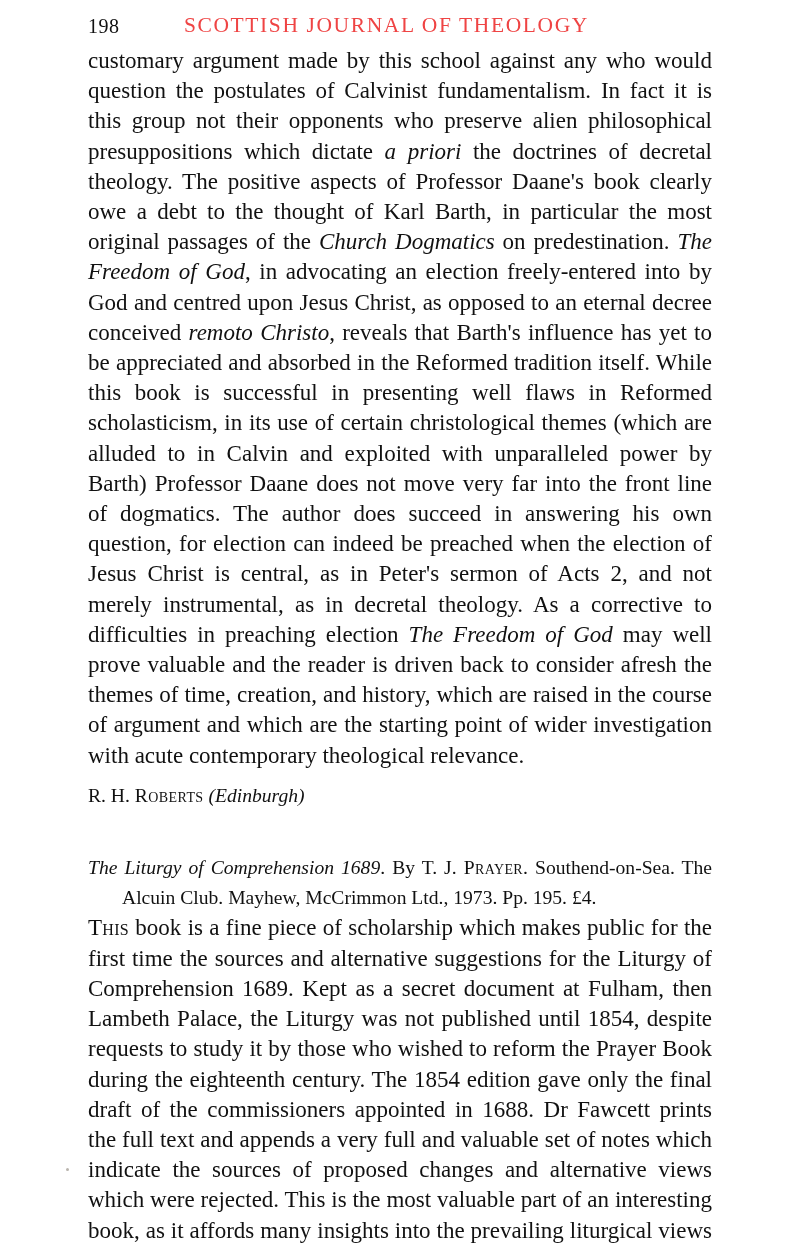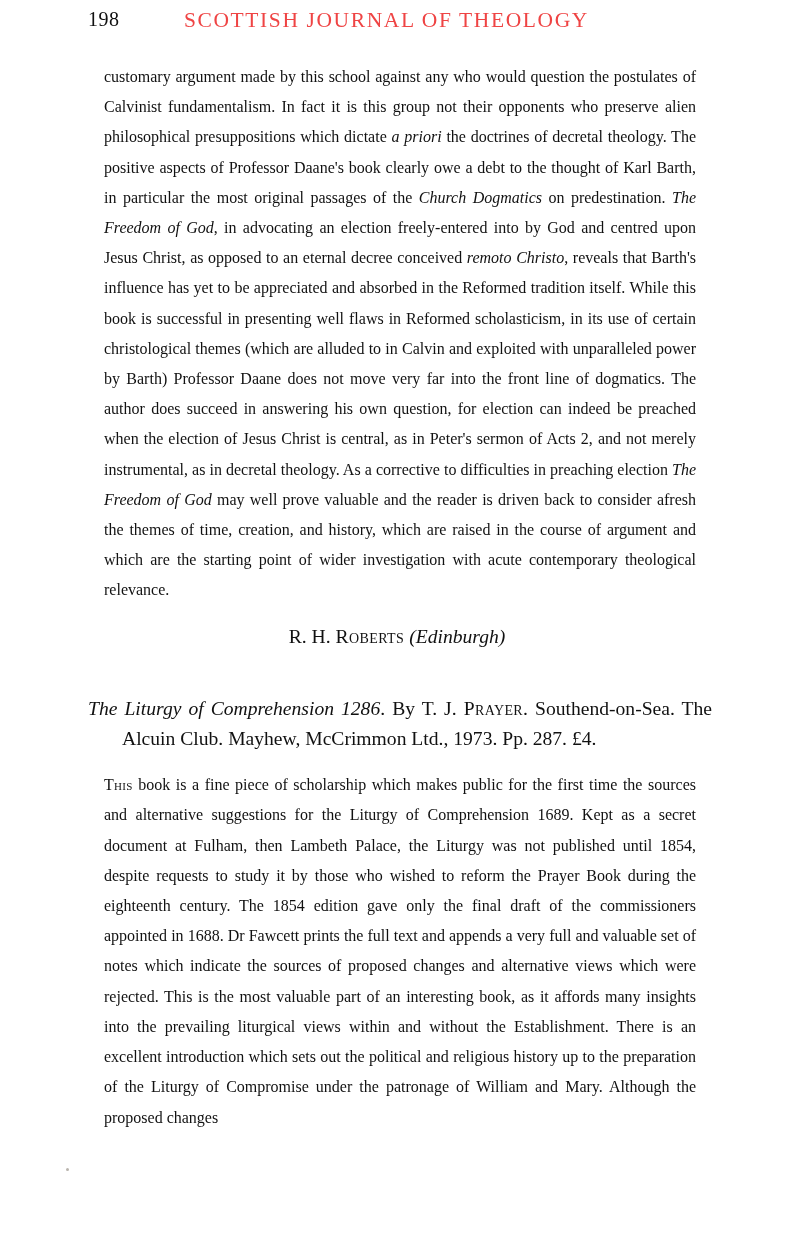--- a/index.html
+++ b/index.html
@@ -21,21 +21,21 @@
     position: relative;
     box-sizing: border-box;
     padding: 0;
   }
   .running-head {
     position: absolute;
     top: 8px;
     left: 88px;
     right: 70px;
     display: flex;
-    align-items: flex-start;
+    align-items: flex-end;
     height: 30px;
   }
   .folio {
     font-size: 20px;
     letter-spacing: 0.5px;
     font-family: "Liberation Serif", serif;
     color: #111;
     width: 96px;
   }
   .head-title {
@@ -46,33 +46,33 @@
     color: #ef4444;
     white-space: nowrap;
   }
   .body-col {
     position: absolute;
     top: 46px;
     left: 88px;
     width: 624px;
   }
   p.para {
-    margin: 16px;
-    font-size: 16px;
+    margin: 0;
+    font-size: 23px;
     line-height: 30.2px;
     text-align: justify;
     text-justify: inter-word;
     hyphens: none;
     color: #111;
   }
   .signature {
-    margin-top: 3px;
+    margin-top: 10px;
     font-size: 19.6px;
     line-height: 30.2px;
-    text-align: center;
+    text-align: left;
     padding-right: 6px;
   }
   .sc {
     font-variant: small-caps;
     letter-spacing: 0.4px;
   }
   i, .it { font-style: italic; }
   .review-head {
     margin-top: 42px;
     font-size: 19.6px;
@@ -105,20 +105,20 @@
     <span class="folio">198</span>
     <span class="head-title">SCOTTISH JOURNAL OF THEOLOGY</span>
   </div>
 
   <div class="body-col">
 
     <p class="para"><span>customary argument made by this school against any who would question the postulates of Calvinist fundamentalism. In fact it is this group not their opponents who preserve alien philosophical presuppositions which dictate </span><i>a priori</i><span> the doctrines of decretal theology. The positive aspects of Professor Daane's book clearly owe a debt to the thought of Karl Barth, in particular the most original passages of the </span><i>Church Dogmatics</i><span> on predestination. </span><i>The Freedom of God</i><span>, in advocating an election freely-entered into by God and centred upon Jesus Christ, as opposed to an eternal decree conceived </span><i>remoto Christo</i><span>, reveals that Barth's influence has yet to be appreciated and absorbed in the Reformed tradition itself. While this book is successful in presenting well flaws in Reformed scholasticism, in its use of certain christological themes (which are alluded to in Calvin and exploited with unparalleled power by Barth) Professor Daane does not move very far into the front line of dogmatics. The author does succeed in answering his own question, for election can indeed be preached when the election of Jesus Christ is central, as in Peter's sermon of Acts 2, and not merely instrumental, as in decretal theology. As a corrective to difficulties in preaching election </span><i>The Freedom of God</i><span> may well prove valuable and the reader is driven back to consider afresh the themes of time, creation, and history, which are raised in the course of argument and which are the starting point of wider investigation with acute contemporary theological relevance.</span></p>
 
     <div class="signature"><span>R. H. </span><span class="sc">Roberts</span><i> (Edinburgh)</i></div>
 
-    <div class="review-head"><i>The Liturgy of Comprehension 1286</i><span>. By T. J. </span><span class="sc">Prayer</span><span>. Southend-on-Sea. The Alcuin Club. Mayhew, McCrimmon Ltd., 1973. Pp. 287. £4.</span></div>
+    <div class="review-head"><i>The Liturgy of Comprehension 1689</i><span>. By T. J. </span><span class="sc">Prayer</span><span>. Southend-on-Sea. The Alcuin Club. Mayhew, McCrimmon Ltd., 1973. Pp. 195. £4.</span></div>
 
     <p class="para body-after"><span class="dropcaps">This</span><span> book is a fine piece of scholarship which makes public for the first time the sources and alternative suggestions for the Liturgy of Comprehension 1689. Kept as a secret document at Fulham, then Lambeth Palace, the Liturgy was not published until 1854, despite requests to study it by those who wished to reform the Prayer Book during the eighteenth century. The 1854 edition gave only the final draft of the commissioners appointed in 1688. Dr Fawcett prints the full text and appends a very full and valuable set of notes which indicate the sources of proposed changes and alternative views which were rejected. This is the most valuable part of an interesting book, as it affords many insights into the prevailing liturgical views within and without the Establishment. There is an excellent introduction which sets out the political and religious history up to the preparation of the Liturgy of Compromise under the patronage of William and Mary. Although the proposed changes</span></p>
 
   </div>
 
   <span class="speck" style="left:66px; top:1168px;"></span>
 </div>
 
 </body></html>

